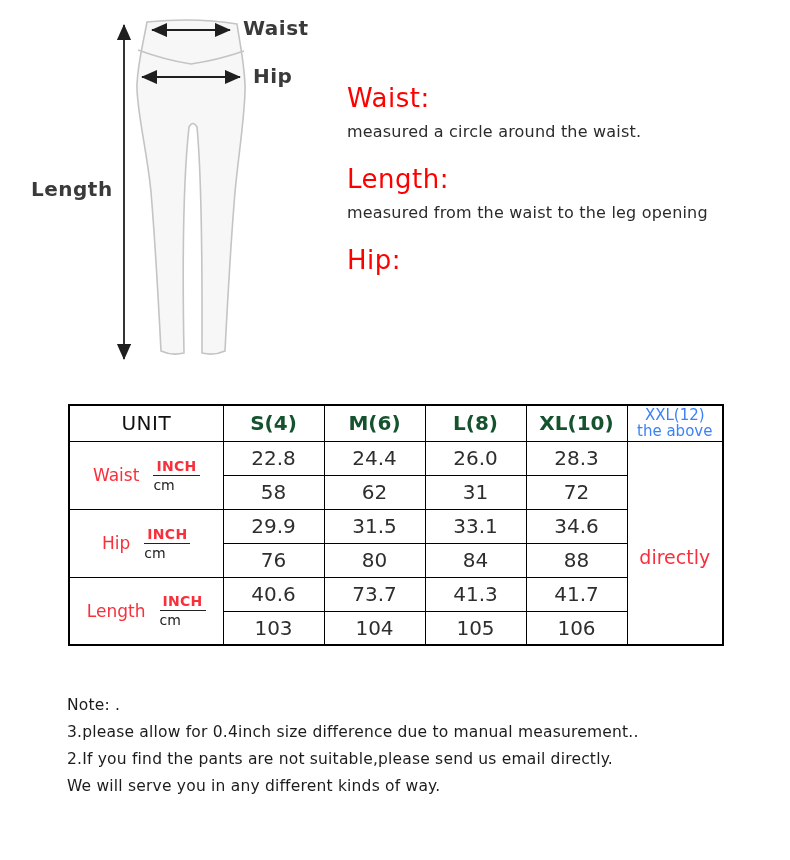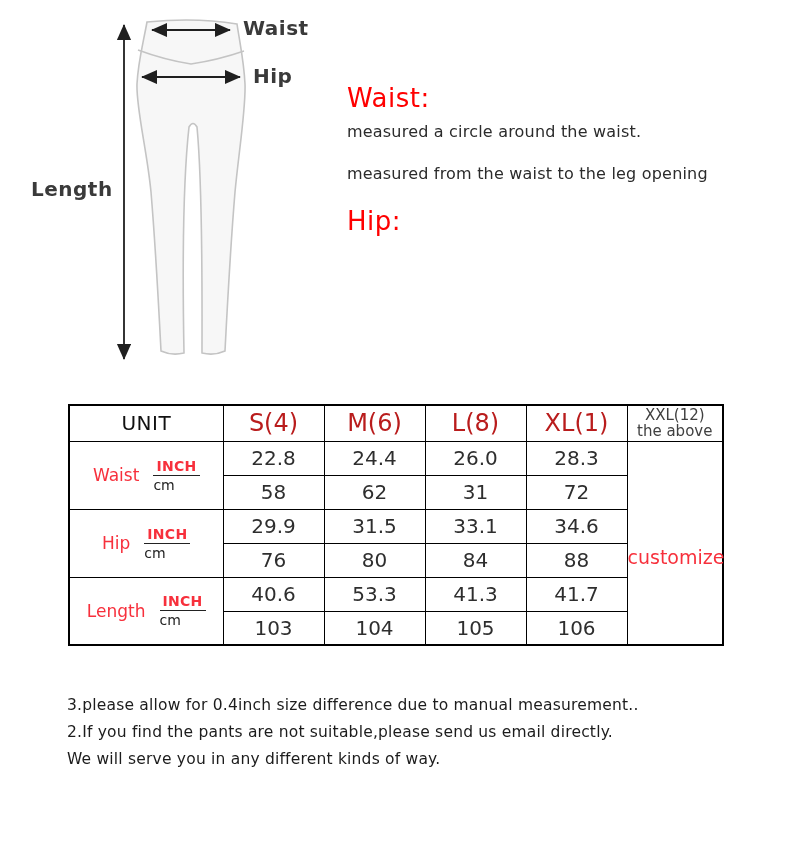--- a/index.html
+++ b/index.html
@@ -35,22 +35,22 @@
   
   #size-table {
     position:absolute; left:68px; top:404px; width:654px;
     border-collapse:collapse; table-layout:fixed;
     border:2px solid #000;
   }
   #size-table td { border:1.5px solid #000; text-align:center; vertical-align:middle; }
   #size-table tr.header-row td { height:36px; }
   #size-table tr.data-row td { height:34px; }
   .cell-unit   { font-size:20px; color:#111; letter-spacing:0.5px; }
-  .cell-size   { font-size:24px; color:#b91c1c; }
-  .cell-xxl    { font-size:15px; color:#404040; line-height:16px; }
+  .cell-size   { font-size:20px; color:#14532d;font-weight:bold; }
+  .cell-xxl    { font-size:15px; color:#3b82f6; line-height:16px; }
   .cell-num    { font-size:20px; color:#2e2e2e;margin-top:20px; }
   .cell-label  { }
   .label-wrap { display:flex; align-items:center; justify-content:center; gap:14px; }
   .mlabel { color:#f7303c; font-size:17px; font-weight:500; }
   .frac { display:inline-flex; flex-direction:column; align-items:flex-start; }
   .frac .inch {
     color:#f7303c; font-size:14px; font-weight:600; letter-spacing:0.3px;
     border-bottom:1.5px solid #222; padding:0 3px 1px 3px;
   }
   .frac .cm { color:#222; font-size:14px; padding-top:1px; }
@@ -101,20 +101,21 @@
   <div id="lbl-waist" class="diagram-label">Waist</div>
   <div id="lbl-hip" class="diagram-label">Hip</div>
   <div id="lbl-length" class="diagram-label">Length</div>
 
   <div id="definitions">
     <div class="def-group">
       <div class="def-term">Waist:</div>
       <div class="def-desc">measured a circle around the waist.</div>
     </div>
     <div class="def-group">
+      <div class="def-term">Length:</div>
       <div class="def-desc">measured from the waist to the leg opening</div>
     </div>
     <div class="def-group">
       <div class="def-term">Hip:</div>
     </div>
   </div>
 
   <table id="size-table">
     <colgroup>
       <col style="width:154px">
@@ -123,21 +124,21 @@
       <col style="width:101px">
         <col style="width:101px">
         <col style="width:96px">
     </colgroup>
     <tbody>
         <tr class="header-row">
       <td class="cell-unit">UNIT</td>
       <td class="cell-size">S(4)</td>
       <td class="cell-size">M(6)</td>
       <td class="cell-size">L(8)</td>
-      <td class="cell-size">XL(1)</td>
+      <td class="cell-size">XL(10)</td>
       <td class="cell-xxl">
         <div>XXL(12)</div>
         <div>the above</div>
       </td>
     </tr>
 
     <tr class="data-row">
       <td class="cell-label" rowspan="2">
         <div class="label-wrap">
           <span class="mlabel">Waist</span>
@@ -145,21 +146,21 @@
             <span class="inch">INCH</span>
             <span class="cm">cm</span>
           </span>
         </div>
       </td>
       <td class="cell-num">22.8</td>
       <td class="cell-num">24.4</td>
       <td class="cell-num">26.0</td>
       <td class="cell-num">28.3</td>
       <td class="cell-customize" rowspan="6">
-        <span class="pad">customize</span>
+        <span class="pad">directly</span>
       </td>
     </tr>
     <tr class="data-row">
       <td class="cell-num">58</td>
       <td class="cell-num">62</td>
       <td class="cell-num">31</td>
       <td class="cell-num">72</td>
     </tr>
 
     <tr class="data-row">
@@ -188,32 +189,33 @@
       <td class="cell-label" rowspan="2">
         <div class="label-wrap">
           <span class="mlabel">Length</span>
           <span class="frac">
             <span class="inch">INCH</span>
             <span class="cm">cm</span>
           </span>
         </div>
       </td>
       <td class="cell-num">40.6</td>
-      <td class="cell-num">53.3</td>
+      <td class="cell-num">73.7</td>
       <td class="cell-num">41.3</td>
       <td class="cell-num">41.7</td>
     </tr>
     <tr class="data-row">
       <td class="cell-num">103</td>
       <td class="cell-num">104</td>
       <td class="cell-num">105</td>
       <td class="cell-num">106</td>
     </tr>
   </tbody>
     </table>
 
   <div id="notes">
+    <div>Note: .</div>
     <div>3.please allow for 0.4inch size difference due to manual measurement..</div>
     <div>2.If you find the pants are not suitable,please send us email directly.</div>
     <div>We will serve you in any different kinds of way.</div>
   </div>
 
 </div>
 
 </body></html>

